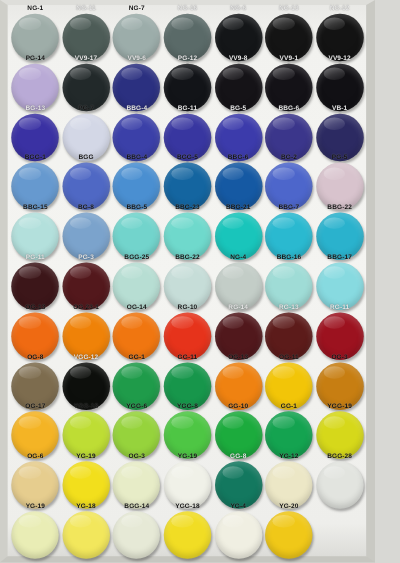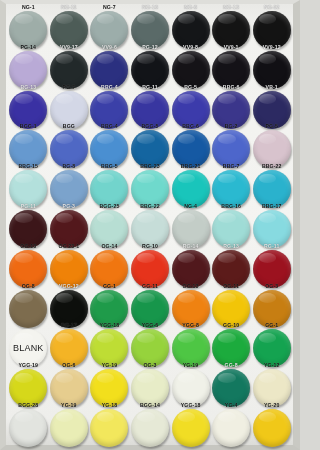--- a/index.html
+++ b/index.html
@@ -366,25 +366,20 @@
         <div class="disc" style="background: rgb(242, 197, 8);">
           <span class="lab dark">OG-11</span>
         </div>
       </div>
       <div class="cell">
         <div class="disc" style="background: rgb(199, 126, 18);">
           <span class="lab dark">OG-3</span>
         </div>
       </div>
       <div class="cell">
-        <div class="disc blankdisc">
-          <span class="blanktext">BLANK</span>
-        </div>
-      </div>
-      <div class="cell">
         <div class="disc" style="background: rgb(244, 180, 37);">
           <span class="lab dark">OG-17</span>
         </div>
       </div>
       <div class="cell">
         <div class="disc" style="background: rgb(190, 221, 52);">
           <span class="lab dark">YGG-18</span>
         </div>
       </div>
       <div class="cell">

